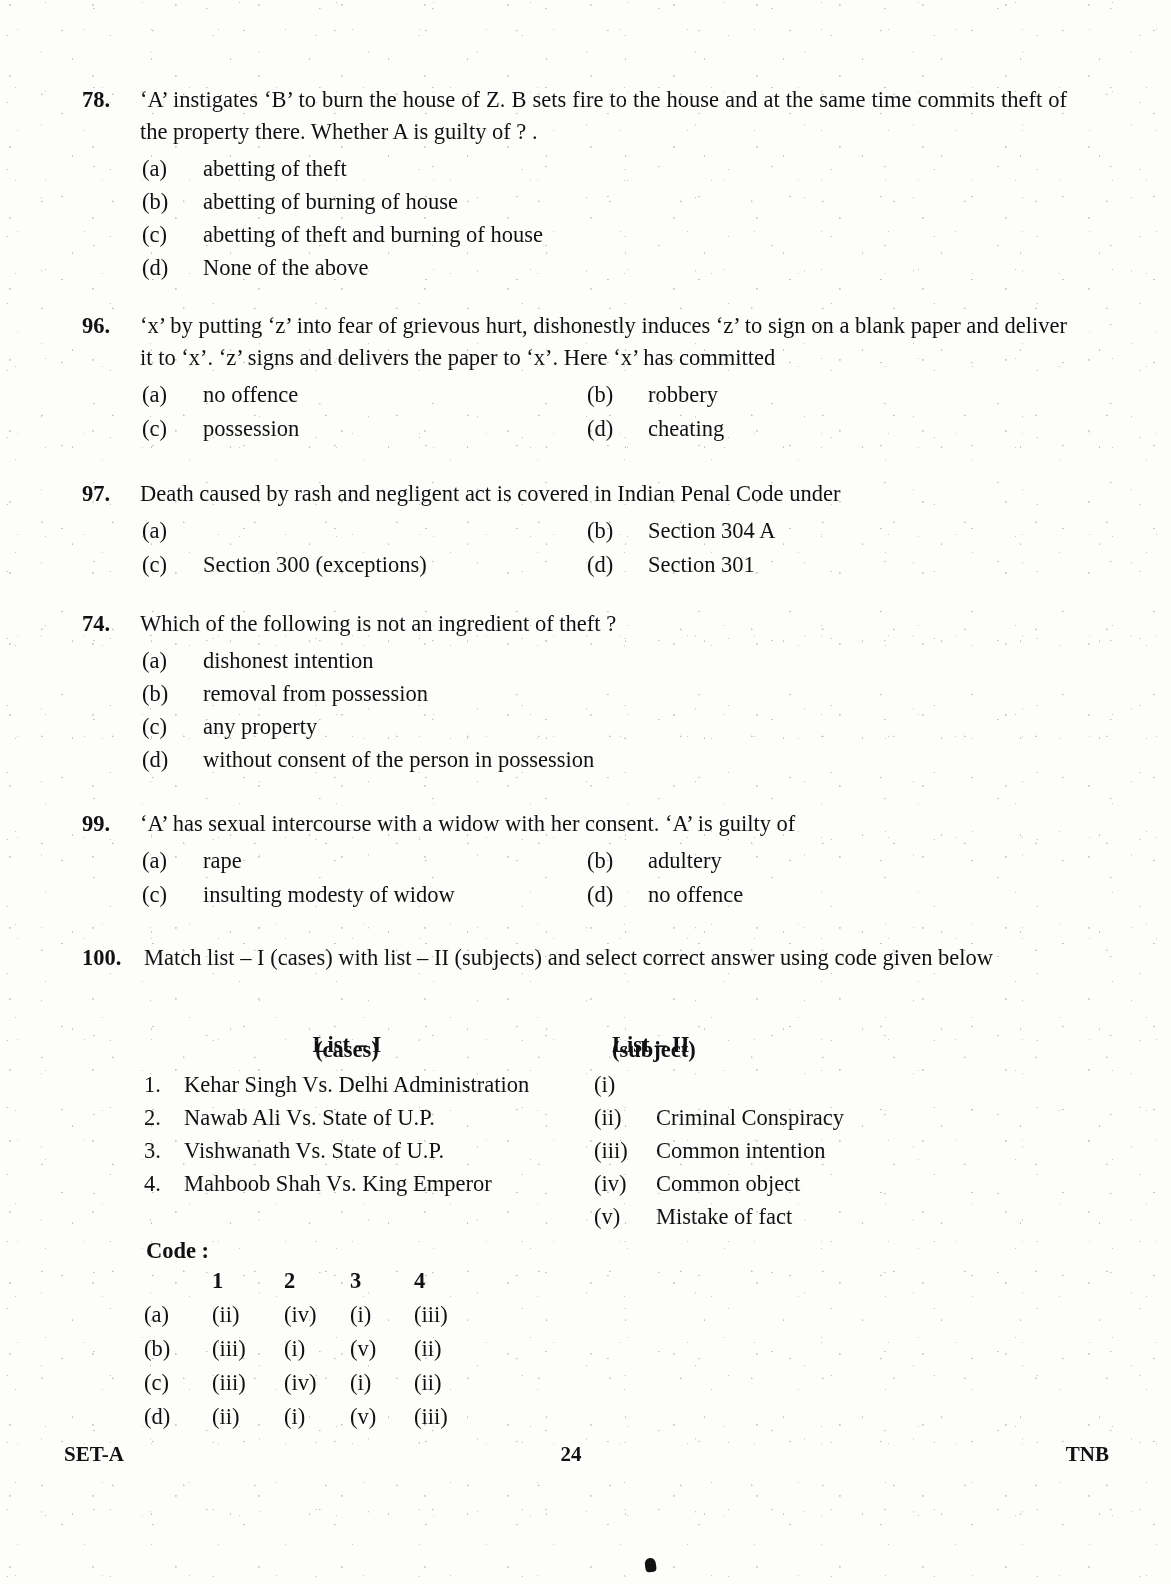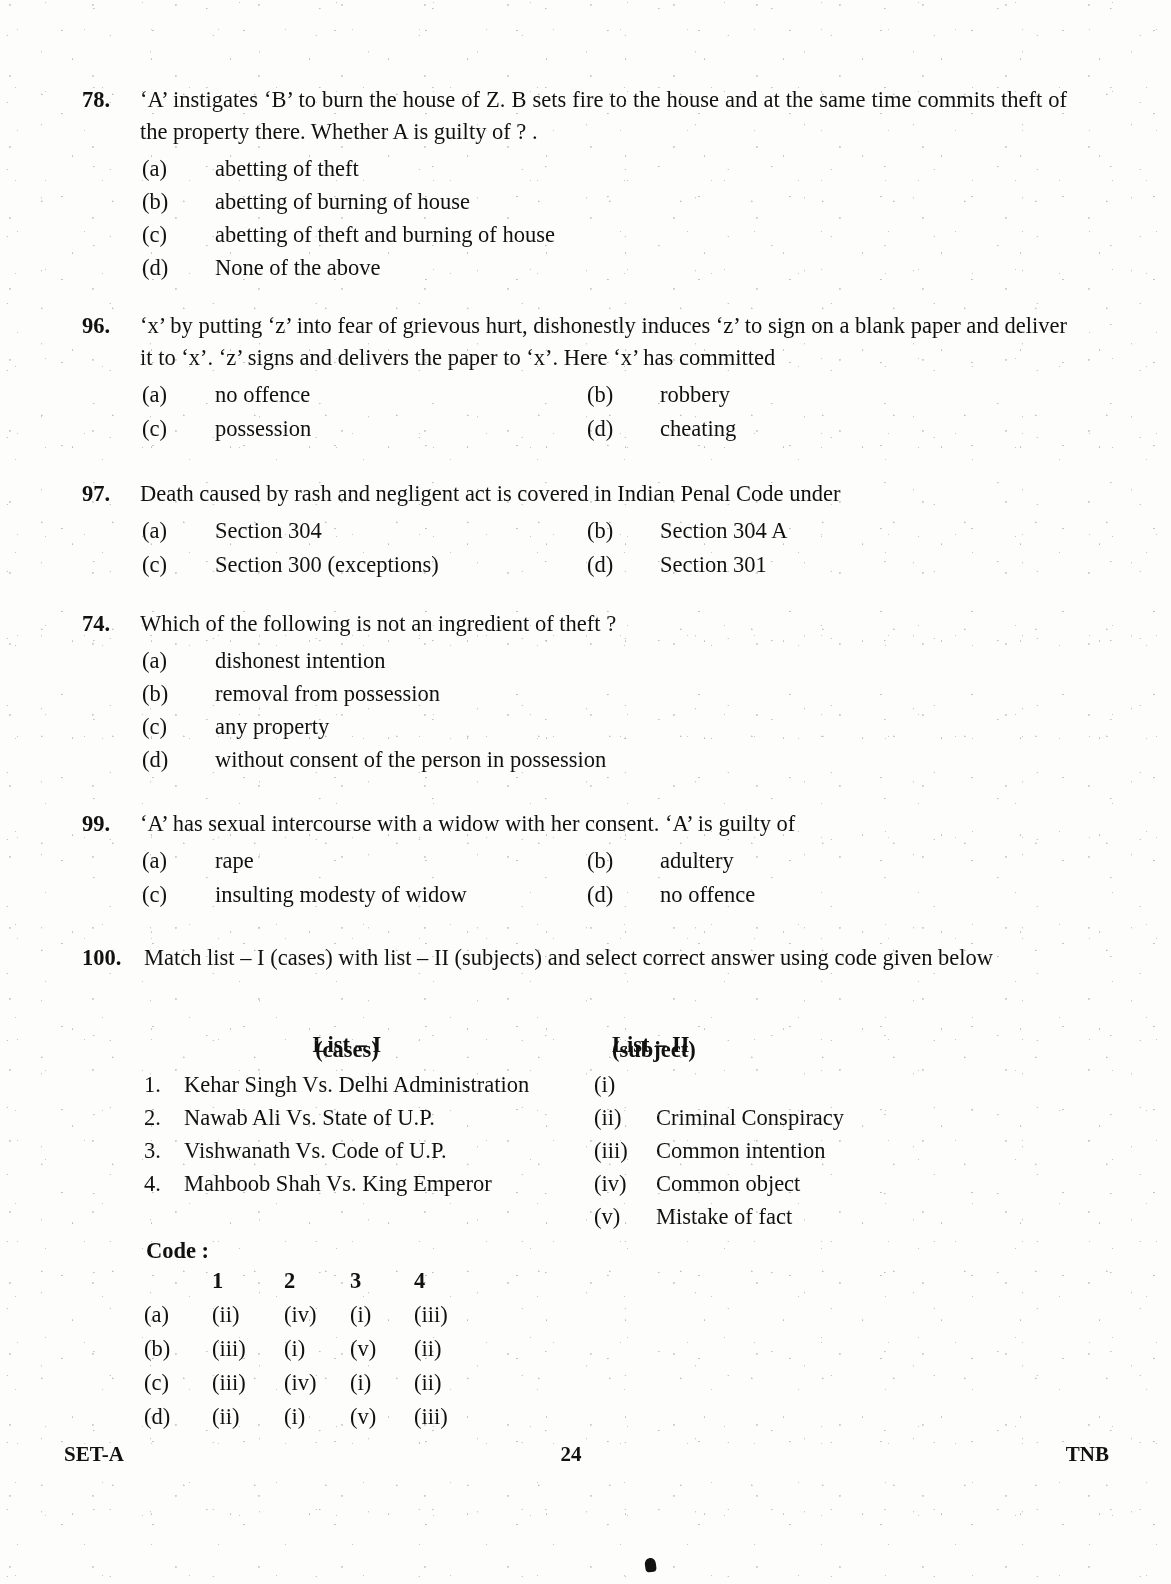--- a/index.html
+++ b/index.html
@@ -86,21 +86,21 @@
     font-size: 22.5px;
     line-height: 1.47;
   }
   .opt-col1 { margin-left: 60px; width: 445px; flex: 0 0 445px; }
   .opt-col2 { margin-left: 0; }
   .opt-single { margin-left: 60px; }
   .opt-label {
     width: 61px;
     flex: 0 0 61px;
   }
-  .opt-text { flex: 1; margin-left: 12px; }
+  .opt-text { flex: 1; }
 
   
   .lists-hdr {
     position: absolute;
     left: 82px;
     width: 985px;
     font-weight: bold;
     font-size: 22.5px;
   }
   .lh-row { display: flex; }
@@ -236,21 +236,20 @@
 
   <div class="q" style="top:478px;">
     <div class="q-head">
       <div class="q-num">97.</div>
       <div class="q-text nojust">Death caused by rash and negligent act is covered in Indian Penal Code under</div>
     </div>
     <div class="opts">
       <div class="opt-row">
         <div class="opt opt-col1">
           <span class="opt-label">(a)</span>
-          <span class="opt-text">Section 304</span>
         </div>
         <div class="opt opt-col2">
           <span class="opt-label">(b)</span>
           <span class="opt-text">Section 304 A</span>
         </div>
       </div>
       <div class="opt-row">
         <div class="opt opt-col1">
           <span class="opt-label">(c)</span>
           <span class="opt-text">Section 300 (exceptions)</span>
@@ -353,21 +352,21 @@
         <span class="lb-val">Nawab Ali Vs. State of U.P.</span>
       </div>
       <div class="lb-right">
         <span class="lb-roman">(ii)</span>
         <span class="lb-val">Criminal Conspiracy</span>
       </div>
     </div>
     <div class="lb-row">
       <div class="lb-left">
         <span class="lb-idx">3.</span>
-        <span class="lb-val">Vishwanath Vs. Code of U.P.</span>
+        <span class="lb-val">Vishwanath Vs. State of U.P.</span>
       </div>
       <div class="lb-right">
         <span class="lb-roman">(iii)</span>
         <span class="lb-val">Common intention</span>
       </div>
     </div>
     <div class="lb-row">
       <div class="lb-left">
         <span class="lb-idx">4.</span>
         <span class="lb-val">Mahboob Shah Vs. King Emperor</span>

